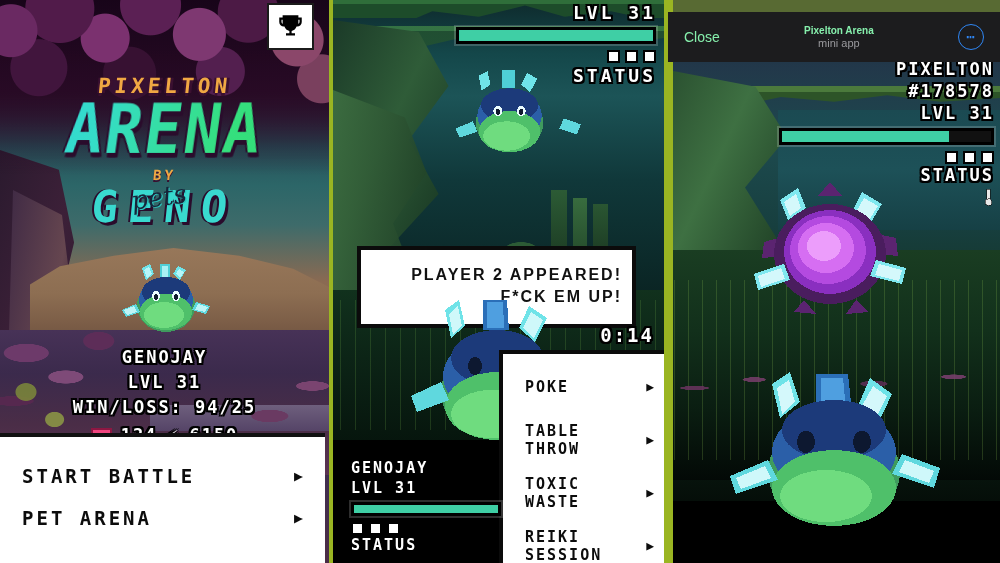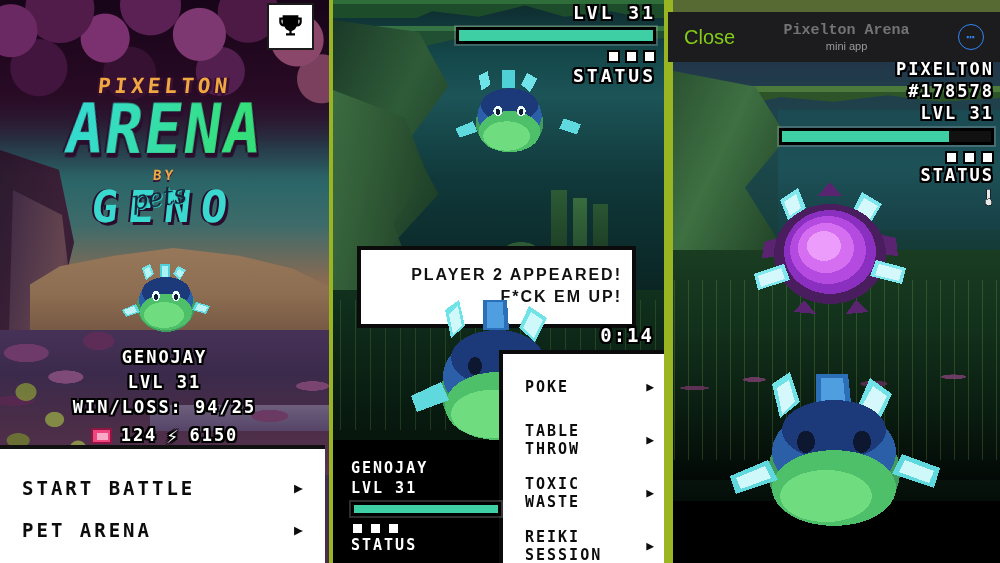--- a/index.html
+++ b/index.html
@@ -174,21 +174,21 @@
   }
   .icon-ticket:before {
     content:""; position:absolute; left:4px; top:3px; width:11px; height:7px;
     background:#f9a8c6;
   }
   .icon-bolt { font-size: 20px; color:#fff; line-height:1; }
 
   .p1-menu {
     position: absolute; left: 0; right: 4px; bottom: 0;
     background: #fff; border-top: 4px solid #111;
-    padding: 18px 0 12px 0;
+    padding: 18px 0 24px 0;
   }
   .menu-row {
     display: flex; align-items: center; justify-content: space-between;
     padding: 10px 22px; cursor: pointer;
   }
   .menu-row .label {
     font-family: "DejaVu Sans Mono", monospace; font-weight: bold;
     font-size: 19px; letter-spacing: 3px; color: #0c0c0c;
   }
   .menu-row .arrow { color:#0c0c0c; font-size: 15px; }
@@ -321,23 +321,23 @@
       radial-gradient(ellipse at 62% 34%, #5e2d55 0 13px, transparent 14px),
       radial-gradient(ellipse at 86% 24%, #7c4070 0 12px, transparent 13px); opacity:.85;}
   .p3-floor { position:absolute; left:0; right:0; bottom:0; height:62px; background:#000; }
   .p3-leftstripe { position:absolute; left:0; top:0; bottom:0; width:5px; background:#9ab522; }
 
   .tg-header {
     position:absolute; left:0; right:0; top:12px; height:50px;
     background:#1c1c1e; display:flex; align-items:center; padding:0 16px;
     z-index:5;
   }
-  .tg-close { color:#84cc16; font-family:"Liberation Sans", sans-serif; font-size:20px; cursor:pointer; }
+  .tg-close { color:#86efac; font-family:"Liberation Sans", sans-serif; font-size:14px; cursor:pointer; }
   .tg-center { flex:1; text-align:center; }
-  .tg-title { color:#737373; font-family:Liberation Mono, monospace; font-weight:bold; font-size:15px; }
+  .tg-title { color:#86efac; font-family:Liberation Sans, sans-serif; font-weight:bold; font-size:10px; }
   .tg-sub { color:#9a9a9e; font-family:"Liberation Sans", sans-serif; font-size:11px; margin-top:1px; }
   .tg-more {
     width:26px; height:26px; border-radius:50%; border:1.5px solid #2f87f5;
     color:#2f87f5; display:flex; align-items:center; justify-content:center;
     font-size:15px; line-height:1; cursor:pointer; letter-spacing:1px;
   }
 
   .p3-hud { position:absolute; right:6px; top:58px; width:215px; text-align:right; z-index:4; }
   .p3-hud .l { font-size:17px; letter-spacing:2px; line-height:22px; }
   .p3-hud .pips { justify-content:flex-end; }

